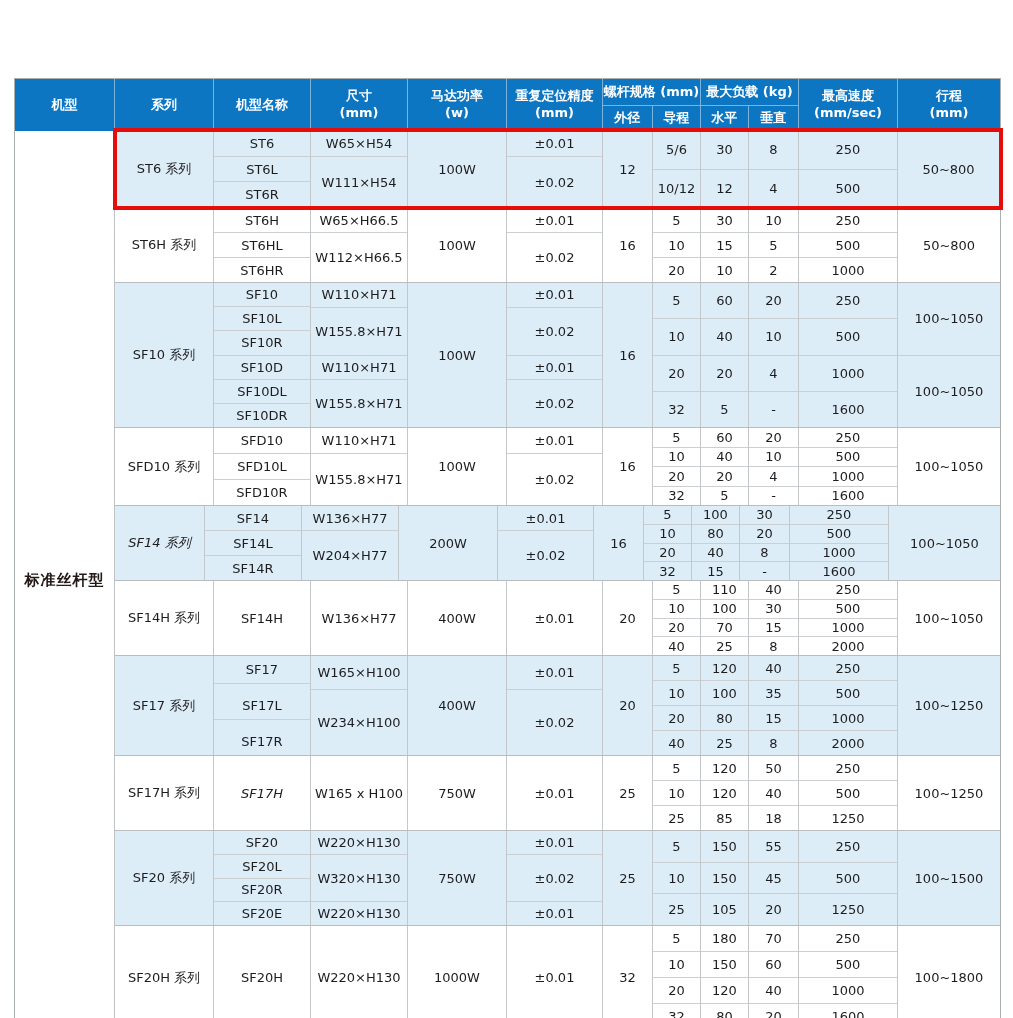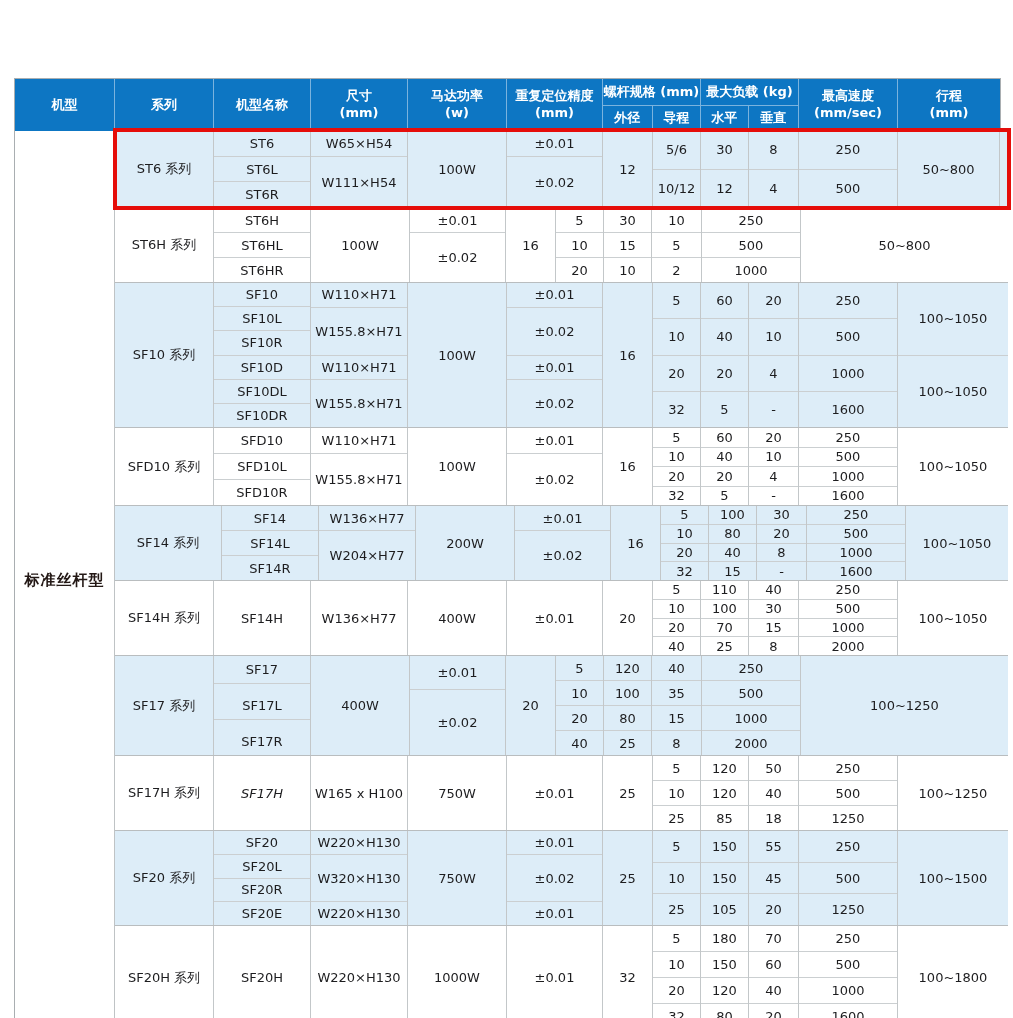--- a/index.html
+++ b/index.html
@@ -140,20 +140,24 @@
         </div>
         <div class="series-block" style="height: 75px; background: rgb(255, 255, 255);">
           <div class="col" style="width: 99px;">
             <div class="cell" style="flex-grow: 1;">ST6H 系列</div>
           </div>
           <div class="col" style="width: 97px;">
             <div class="cell" style="flex-grow: 1;">ST6H</div>
             <div class="cell" style="flex-grow: 1;">ST6HL</div>
             <div class="cell" style="flex-grow: 1;">ST6HR</div>
           </div>
+          <div class="col" style="width: 97px;">
+            <div class="cell" style="flex-grow: 1;">W65×H66.5</div>
+            <div class="cell" style="flex-grow: 2;">W112×H66.5</div>
+          </div>
           <div class="col" style="width: 99px;">
             <div class="cell" style="flex-grow: 1;">100W</div>
           </div>
           <div class="col" style="width: 96px;">
             <div class="cell" style="flex-grow: 1;">±0.01</div>
             <div class="cell" style="flex-grow: 2;">±0.02</div>
           </div>
           <div class="col" style="width: 50px;">
             <div class="cell" style="flex-grow: 1;">16</div>
           </div>
@@ -285,21 +289,21 @@
             <div class="cell" style="flex-grow: 1;">250</div>
             <div class="cell" style="flex-grow: 1;">500</div>
             <div class="cell" style="flex-grow: 1;">1000</div>
             <div class="cell" style="flex-grow: 1;">1600</div>
           </div>
           <div class="col" style="width: 102px;">
             <div class="cell" style="flex-grow: 4;">100~1050</div>
           </div>
         </div>
         <div class="series-block" style="height: 75px; background: rgb(221, 237, 248);">
-          <div class="col" style="width: 107px;">
+          <div class="col" style="width: 90px; font-style: italic;">
             <div class="cell" style="flex-grow: 1;">SF14 系列</div>
           </div>
           <div class="col" style="width: 97px;">
             <div class="cell" style="flex-grow: 1;">SF14</div>
             <div class="cell" style="flex-grow: 1;">SF14L</div>
             <div class="cell" style="flex-grow: 1;">SF14R</div>
           </div>
           <div class="col" style="width: 97px;">
             <div class="cell" style="flex-grow: 1;">W136×H77</div>
             <div class="cell" style="flex-grow: 2;">W204×H77</div>
@@ -391,20 +395,24 @@
         </div>
         <div class="series-block" style="height: 100px; background: rgb(221, 237, 248);">
           <div class="col" style="width: 99px;">
             <div class="cell" style="flex-grow: 1;">SF17 系列</div>
           </div>
           <div class="col" style="width: 97px; gap: 8px;">
             <div class="cell" style="flex-grow: 1;">SF17</div>
             <div class="cell" style="flex-grow: 1;">SF17L</div>
             <div class="cell" style="flex-grow: 1;">SF17R</div>
           </div>
+          <div class="col" style="width: 97px;">
+            <div class="cell" style="flex-grow: 1;">W165×H100</div>
+            <div class="cell" style="flex-grow: 2;">W234×H100</div>
+          </div>
           <div class="col" style="width: 99px;">
             <div class="cell" style="flex-grow: 1;">400W</div>
           </div>
           <div class="col" style="width: 96px;">
             <div class="cell" style="flex-grow: 1;">±0.01</div>
             <div class="cell" style="flex-grow: 2;">±0.02</div>
           </div>
           <div class="col" style="width: 50px;">
             <div class="cell" style="flex-grow: 1;">20</div>
           </div>

